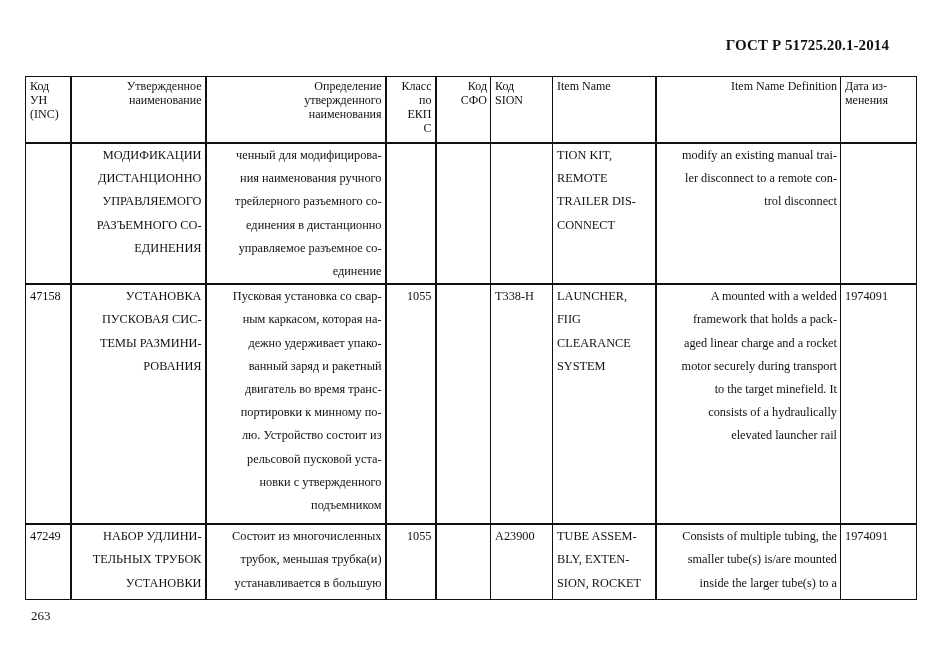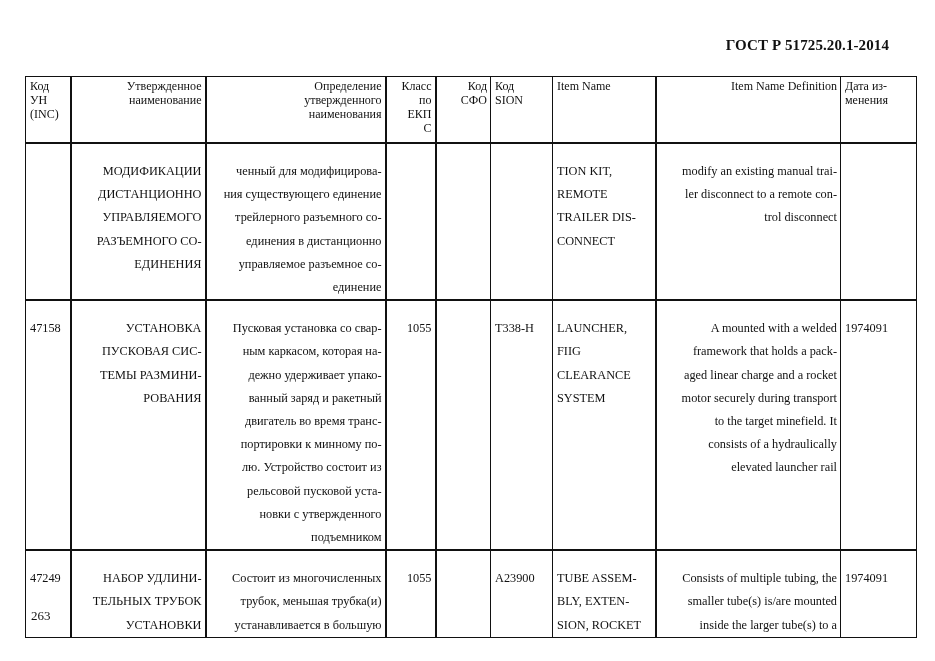--- a/index.html
+++ b/index.html
@@ -2,21 +2,21 @@
 <html><head>
 <meta charset="utf-8">
 <style>
   html, body { margin: 0; padding: 0; background: #ffffff; }
   body { width: 935px; height: 661px; position: relative; overflow: hidden;
          font-family: "Liberation Serif", "DejaVu Serif", serif; color: #111; }
   .doc-title { position: absolute; top: 37px; right: 46px; font-size: 15px; font-weight: bold; letter-spacing: 0.1px; font-family: Liberation Serif, serif; }
   table.gost { position: absolute; left: 25px; top: 76px; border-collapse: collapse; table-layout: fixed; width: 891px; }
   table.gost th, table.gost td { border: 1px solid #111; vertical-align: top; padding: 2px 3px 0 4px; overflow: hidden; }
   table.gost th { font-size: 12px; font-weight: normal; line-height: 14px; text-align: left; height: 63px; border-bottom: 2px solid #111; }
-  table.gost td { font-size: 12.3px; line-height: 23.2px; padding-top: 16px; }
+  table.gost td { font-size: 12.3px; line-height: 23.2px; padding-top: 0; }
   table.gost .thick-l { border-left: 2px solid #111; text-align: right; }
   table.gost tr.r-top td { border-top: 2px solid #111; }
   .page-num { position: absolute; left: 31px; top: 608px; font-size: 13px; }
   .cell-line { display: block; white-space: nowrap; }
 </style>
 </head>
 <body>
 
 <div class="doc-title">ГОСТ Р 51725.20.1-2014</div>
 
@@ -79,21 +79,21 @@
         <td></td>
         <td class="thick-l">
           <span class="cell-line">МОДИФИКАЦИИ</span>
           <span class="cell-line">ДИСТАНЦИОННО</span>
           <span class="cell-line">УПРАВЛЯЕМОГО</span>
           <span class="cell-line">РАЗЪЕМНОГО СО-</span>
           <span class="cell-line">ЕДИНЕНИЯ</span>
         </td>
         <td class="thick-l">
           <span class="cell-line">ченный для модифицирова-</span>
-          <span class="cell-line">ния существующего единение</span>
+          <span class="cell-line">ния наименования ручного</span>
           <span class="cell-line">трейлерного разъемного со-</span>
           <span class="cell-line">единения в дистанционно</span>
           <span class="cell-line">управляемое разъемное со-</span>
           <span class="cell-line">единение</span>
         </td>
         <td class="thick-l"></td>
         <td class="thick-l"></td>
         <td></td>
         <td>
           <span class="cell-line">TION KIT,</span>

